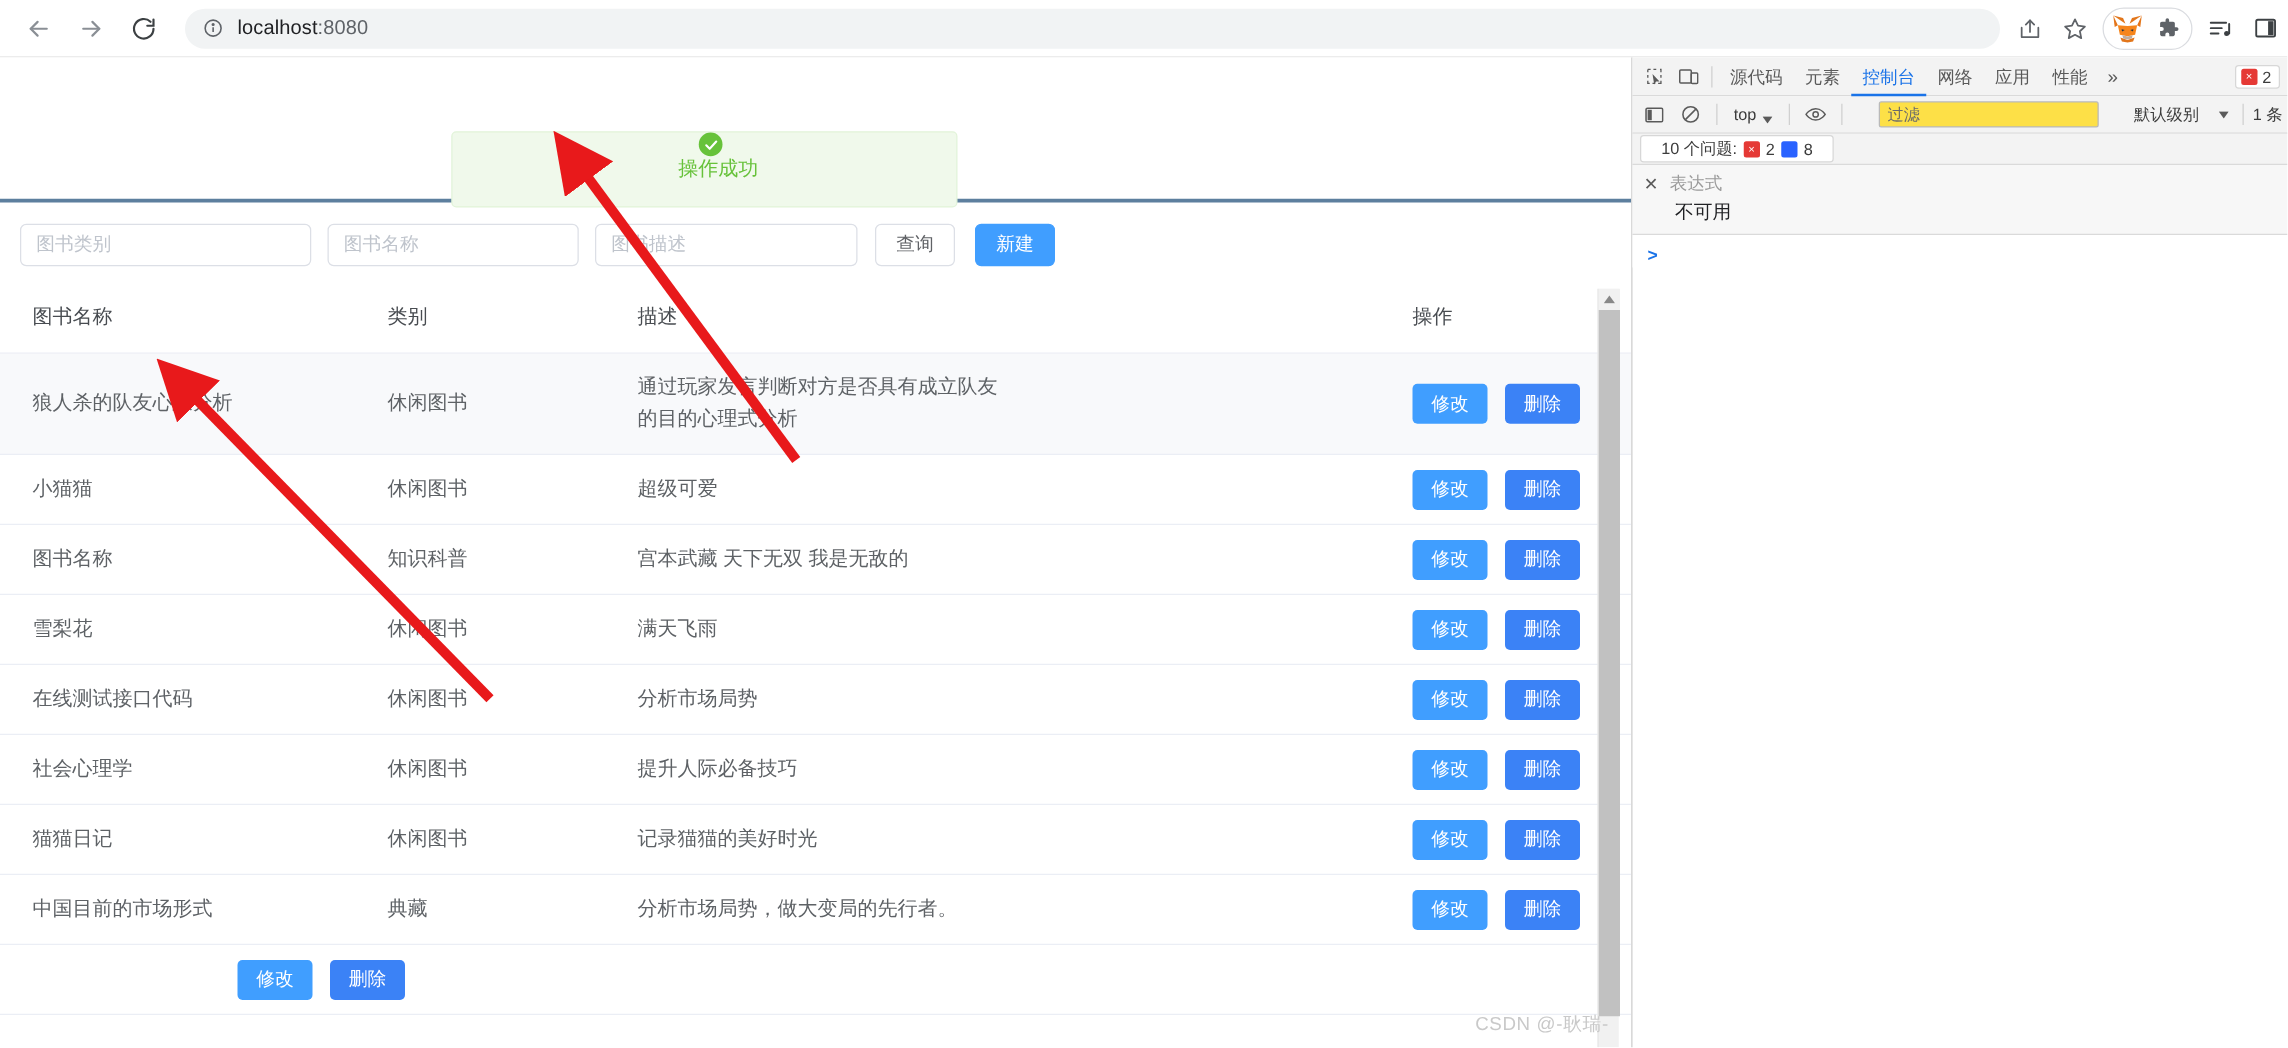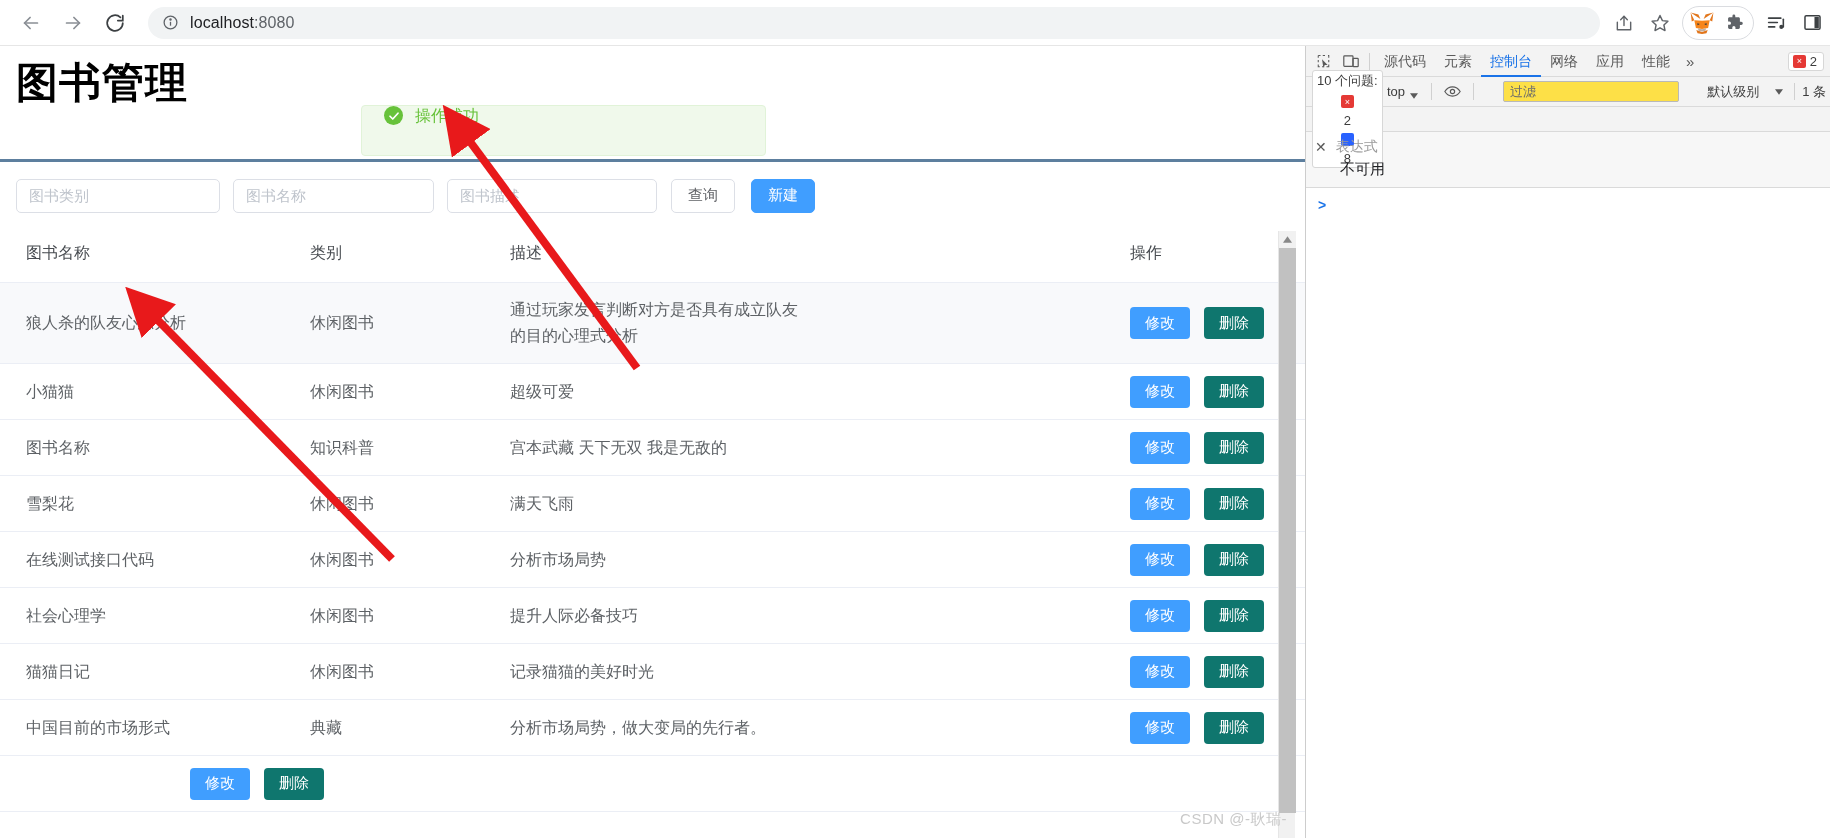--- a/index.html
+++ b/index.html
@@ -62,45 +62,46 @@
     font-size: 42px; font-weight: bold; color: #000;
     letter-spacing: 1px; line-height: 1;
   }
   .divider {
     position: absolute; left: 0; top: 113px; width: 1305px; height: 3px;
     background: #5d7f9e;
   }
   
   .toast {
     position: absolute; left: 361px; top: 59px;
-    width: 405px; height: 51px;
+    width: 405px; height: 61px;
     background: #f0f9eb; border: 1px solid #e1f3d8;
     border-radius: 4px;
-    display: flex; padding-left: 22px;
+    display: flex; align-items: center; padding-left: 22px;
     z-index: 20;
+    flex-direction: column;
   }
   .toast-ico {
     width: 19px; height: 19px; border-radius: 50%; background: #67c23a;
     display: flex; align-items: center; justify-content: center;
     margin-right: 12px; flex: 0 0 auto;
   }
   .toast-ico svg { display:block; }
   .toast-text { font-size: 16px; color: #67c23a; }
 
   
   .search-row {
     position: absolute; left: 0; top: 127px; width: 1305px; height: 45px;
     display: flex; align-items: center;
   }
   .field {
     height: 34px; border: 1px solid #dcdfe6; border-radius: 5px;
     background: #fff; margin-left: 16px;
     display: flex; align-items: center; padding: 0 12px;
   }
-  .field.w1 { width: 204px; }
+  .field.w1 { width: 233px; }
   .field.w2 { width: 201px; margin-left: 13px; }
   .field.w3 { width: 210px; margin-left: 13px; }
   .field input {
     border: none; outline: none; width: 100%;
     font-size: 15px; color: #606266; background: transparent;
     font-family: "Liberation Sans", sans-serif;
   }
   .field input::placeholder { color: #bfc4cc; }
   .btn {
     height: 34px; border-radius: 5px; font-size: 15px;
@@ -150,21 +151,21 @@
   }
   .td.desc span { display: block; }
   .td.actions { display: flex; align-items: center; gap: 14px; padding-left: 190px; }
   .abtn {
     width: 60px; height: 32px; border-radius: 4px;
     font-size: 15px; color: #fff; border: none; cursor: pointer;
     display: flex; align-items: center; justify-content: center;
     font-family: "Liberation Sans", sans-serif;
   }
   .abtn.edit { background: #409eff; }
-  .abtn.del  { background: #0f766e; }
+  .abtn.del  { background: #3b82f6; }
 
   
   .vscroll {
     position: absolute; right: 10px; top: 185px;
     width: 17px; height: 607px; background: #f1f1f1;
     border-left: 1px solid #e6e6e6;
   }
   .vscroll .arrow-up {
     width: 17px; height: 17px; background: #f1f1f1;
     display: flex; align-items: center; justify-content: center;
@@ -236,21 +237,21 @@
   }
   .hidden-count { font-size: 13px; color: #3c3c3c; white-space: nowrap; padding-right: 4px; }
 
   .dt-issues {
     display: flex; align-items: center; height: 25px;
     border-bottom: 1px solid #dadada; background: #f3f3f3; padding-left: 6px;
   }
   .issue-pill {
     display: flex; align-items: center; gap: 5px;
     border: 1px solid #d7d7d7; background: #fff; border-radius: 3px;
-    padding: 1px 4px; font-size: 13px; color: #3c3c3c; cursor: pointer; flex-direction: column;
+    padding: 1px 16px; font-size: 13px; color: #3c3c3c; cursor: pointer;
   }
   .dt-watch {
     border-bottom: 1px solid #dadada; background: #f7f7f7;
     padding: 6px 0 8px 0;
   }
   .watch-head { display: flex; align-items: center; gap: 9px; padding-left: 9px; }
   .watch-x { color: #5a5a5a; font-size: 14px; cursor: pointer; line-height: 1; }
   .watch-label { font-size: 14px; color: #9b9b9b; }
   .watch-val { font-size: 15px; color: #202124; padding-left: 34px; margin-top: 4px; }
   .dt-console { background: #fff; padding: 8px 0 0 12px; }
@@ -338,21 +339,20 @@
         <svg width="19" height="19" viewBox="0 0 24 24">
             <rect x="2.5" y="3.5" width="19" height="17" rx="1.6" fill="none" stroke="#3c4043" stroke-width="1.9"></rect>
             <rect x="14.5" y="5" width="5.5" height="14" fill="#3c4043"></rect>
           </svg>
       </div>
     </div>
   </div>
 
   <div class="page">
 
-    <h1 class="page-title">图书管理</h1>
 
     <div class="toast">
       <span class="toast-ico">
         <svg width="12" height="12" viewBox="0 0 24 24" fill="none" stroke="#fff" stroke-width="3.4" stroke-linecap="round" stroke-linejoin="round">
             <polyline points="4 12.5 9.5 18 20 6.5"></polyline>
           </svg>
       </span>
       <span class="toast-text">操作成功</span>
     </div>
 

